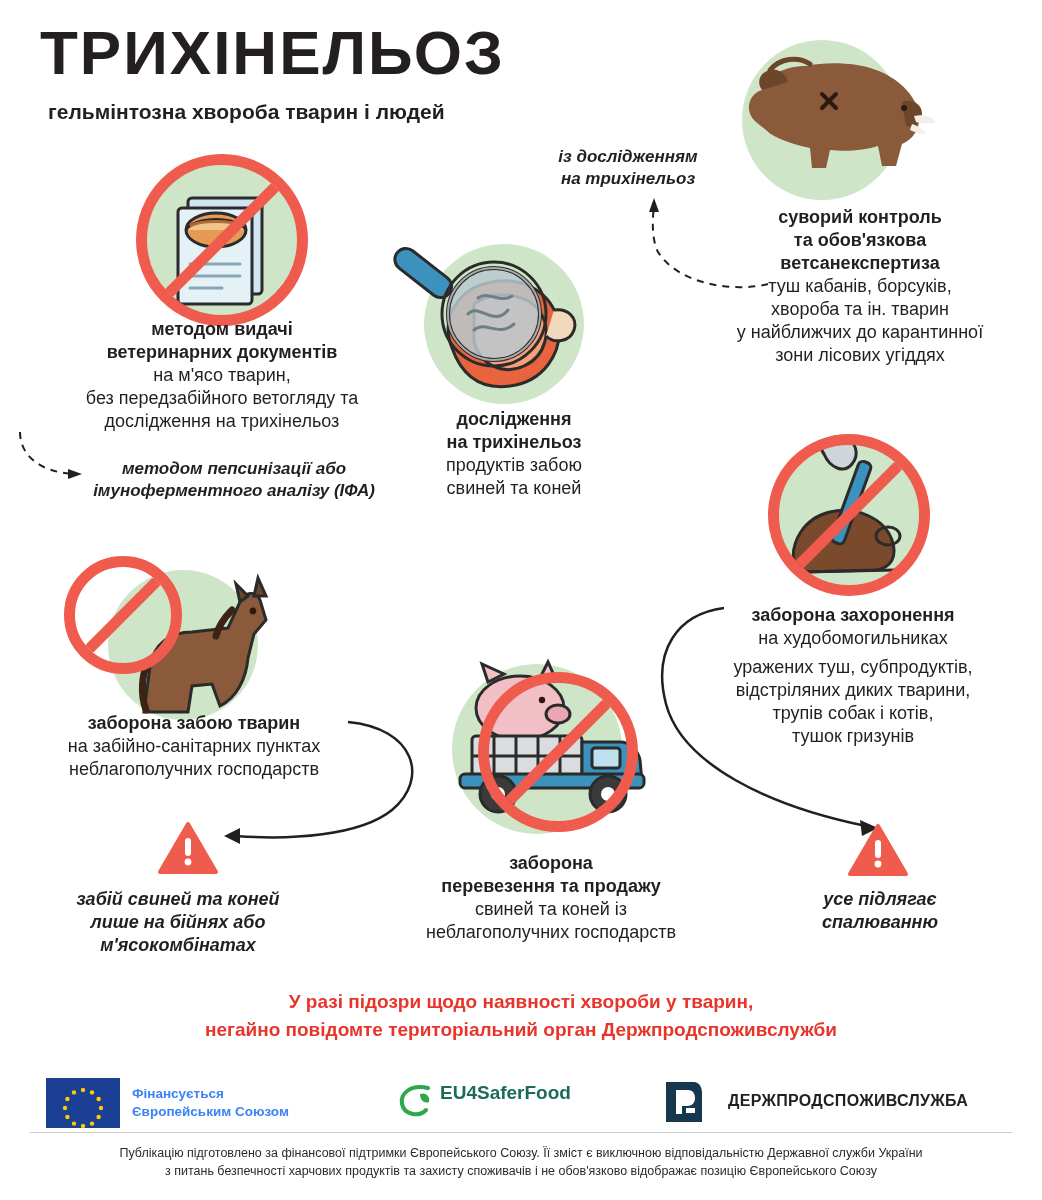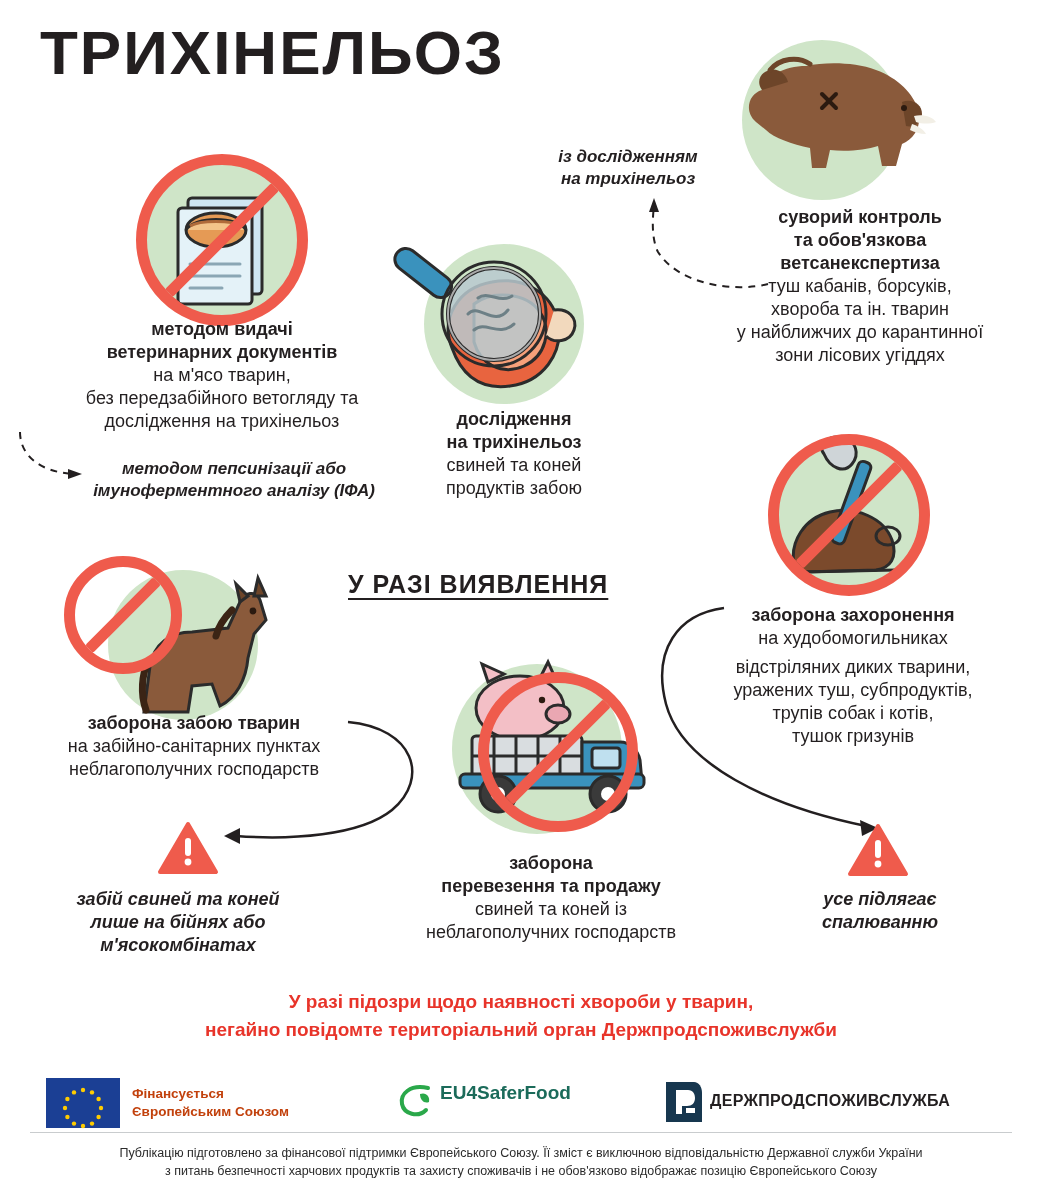--- a/index.html
+++ b/index.html
@@ -93,31 +93,32 @@
     background: #c9ccce;
   }
   .disclaimer {
     position: absolute;
     left: 30px; right: 30px;
     text-align: center;
     font-size: 12.5px;
     color: #2b2b2b;
     line-height: 1.45;
   }
-  .logo-label { font-size: 13.5px; font-weight: 700; color: #c2410c; line-height:1.3; }
+  .logo-label { font-size: 13.5px; font-weight: 700; color: #3b82f6; line-height:1.3; }
   .dps-label { font-size: 16px; font-weight: 800; letter-spacing: .3px; color:#231f20; }
 
   svg { display: block; overflow: visible; }
 </style>
 </head>
 <body>
 
 <div class="poster">
 
   <div class="title">ТРИХІНЕЛЬОЗ</div>
+  <div class="subtitle">гельмінтозна хвороба тварин і людей</div>
 
   <div class="circ" style="left:742px; top:40px; width:160px; height:160px;"></div>
   <div style="position:absolute; left:726px; top:42px; width:220px; height:140px;">
     <svg width="220" height="140" viewBox="0 0 220 140">
       <path d="M30 80 C18 70 22 52 36 48 C40 34 58 24 80 24 C100 20 128 20 150 28 C172 36 188 52 192 68 C196 82 190 96 176 102 L170 124 L156 124 L152 104 C140 108 120 110 104 108 L100 126 L86 126 L84 106 C66 102 48 96 40 88 Z" fill="#8a5a3b"></path>
       <path d="M36 48 C30 40 34 30 44 28 C52 26 60 32 62 40 Z" fill="#6d4529"></path>
       <path d="M176 60 C186 56 196 62 196 72 C196 80 188 86 180 84 Z" fill="#6d4529"></path>
       <path d="M188 74 C196 72 206 74 210 80 C204 82 196 82 190 80 Z" fill="#f2efe6"></path>
       <path d="M186 82 C192 84 198 88 200 92 C194 92 188 90 184 88 Z" fill="#f2efe6"></path>
       <circle cx="178" cy="66" r="3" fill="#2b1a10"></circle>
@@ -202,37 +203,36 @@
       </g>
       <circle cx="112" cy="96" r="46" fill="none" stroke="#ffffff" stroke-width="2" stroke-opacity="0.6"></circle>
       <rect x="22" y="26" width="66" height="22" rx="11" transform="rotate(38 22 26)" fill="#3a92bd" stroke="#2b2b2b" stroke-width="3"></rect>
       <circle cx="112" cy="96" r="52" fill="none" stroke="#2b2b2b" stroke-width="3"></circle>
     </svg>
   </div>
 
   <div class="block fs18" style="left:404px; top:408px; width:220px;">
     <div class="b">дослідження</div>
     <div class="b">на трихінельоз</div>
+    <div class="n">продуктів забою</div>
     <div class="n">свиней та коней</div>
-    <div class="n">продуктів забою</div>
   </div>
 
   <div class="circ" style="left:774px; top:440px; width:150px; height:150px;"></div>
   <div style="position:absolute; left:764px; top:432px; width:170px; height:170px;">
     <svg width="170" height="170" viewBox="0 0 170 170">
       <path d="M30 132 C26 110 40 86 66 80 C92 74 120 86 128 108 C134 126 126 136 112 138 L40 140 Z" fill="#7b4a2c" stroke="#2b2b2b" stroke-width="3"></path>
       <path d="M40 140 L132 138" stroke="#2b2b2b" stroke-width="3"></path>
       <rect x="96" y="28" width="13" height="86" rx="5" transform="rotate(20 96 28)" fill="#3a92bd" stroke="#2b2b2b" stroke-width="3"></rect>
       <path d="M60 22 C52 12 66 2 80 6 C92 9 96 22 88 32 C80 42 66 36 60 22 Z" fill="#cfd5d8" stroke="#2b2b2b" stroke-width="3"></path>
       <ellipse cx="124" cy="104" rx="12" ry="9" fill="none" stroke="#2b2b2b" stroke-width="3"></ellipse>
     </svg>
   </div>
   <div class="ban" style="left:768px; top:434px; width:162px; height:162px;"></div>
 
-  <div class="section-head" style="left:348px; top:570px;">У РАЗІ ВИЯВЛЕННЯ</div>
 
   <div class="circ" style="left:108px; top:570px; width:150px; height:150px;"></div>
   <div style="position:absolute; left:108px; top:562px; width:190px; height:170px;">
     <svg width="190" height="170" viewBox="0 0 190 170">
       <path d="M36 150 L42 104 C46 82 62 70 84 70 L120 66 L132 40 C136 30 148 28 152 38 L158 58 L146 72 L140 96 C138 118 128 136 112 144 L104 122 L84 124 L80 150 Z" fill="#8a5a3b" stroke="#2b2b2b" stroke-width="3"></path>
       <path d="M132 40 L128 22 L140 34 Z" fill="#6d4529" stroke="#2b2b2b" stroke-width="3"></path>
       <path d="M146 34 L150 16 L158 34 Z" fill="#6d4529" stroke="#2b2b2b" stroke-width="3"></path>
       <path d="M124 48 C116 56 110 66 108 74" stroke="#3b2415" stroke-width="7" fill="none" stroke-linecap="round"></path>
       <circle cx="145" cy="49" r="3.4" fill="#2b1a10"></circle>
       <path d="M40 100 C34 112 32 132 38 148" stroke="#3b2415" stroke-width="7" fill="none" stroke-linecap="round"></path>
@@ -298,22 +298,22 @@
     <div class="b">заборона</div>
     <div class="b">перевезення та продажу</div>
     <div class="n">свиней та коней із</div>
     <div class="n">неблагополучних господарств</div>
   </div>
 
   <div class="block fs18" style="left:688px; top:604px; width:330px;">
     <div class="b">заборона захоронення</div>
     <div class="n">на худобомогильниках</div>
     <div style="height:6px"></div>
+    <div class="n">уражених туш, субпродуктів,</div>
     <div class="n">відстріляних диких тварини,</div>
-    <div class="n">уражених туш, субпродуктів,</div>
     <div class="n">трупів собак і котів,</div>
     <div class="n">тушок гризунів</div>
   </div>
 
   <div style="position:absolute; left:648px; top:600px; width:250px; height:250px;">
     <svg width="250" height="250" viewBox="0 0 250 250">
       <path d="M76 8 C30 14 4 50 18 104 C34 164 120 206 218 226" stroke="#231f20" stroke-width="2.5" fill="none"></path>
       <path d="M230 228 L212 220 L214 236 Z" fill="#231f20"></path>
     </svg>
   </div>
@@ -361,21 +361,21 @@
   </div>
 
   <div style="position:absolute; left:398px; top:1082px; display:flex; align-items:flex-start; gap:8px;">
     <svg width="34" height="36" viewBox="0 0 34 36">
       <path d="M30 6 C12 2 2 12 4 22 C6 32 20 36 28 28" fill="none" stroke="#2aa84a" stroke-width="4" stroke-linecap="round"></path>
       <path d="M22 12 C28 10 32 14 31 20 C26 22 22 18 22 12 Z" fill="#2aa84a"></path>
     </svg>
     <div style="font-size:19px; font-weight:800; color:#1b6b5a;">EU4SaferFood</div>
   </div>
 
-  <div style="position:absolute; left:664px; top:1080px; display:flex; align-items:center; gap:8px;">
+  <div style="position:absolute; left:664px; top:1080px; display:flex; align-items:center; gap:26px;">
     <svg width="38" height="42" viewBox="0 0 38 42">
       <path d="M2 2 L30 2 C35 2 38 7 38 13 L38 42 L2 42 Z" fill="#17374f"></path>
       <path d="M12 10 L24 10 C29 10 31 14 31 18 C31 23 28 26 23 26 L18 26 L18 34 L12 34 Z" fill="#ffffff"></path>
       <rect x="22" y="28" width="9" height="5" fill="#ffffff"></rect>
     </svg>
     <div class="dps-label">ДЕРЖПРОДСПОЖИВСЛУЖБА</div>
   </div>
 
   <div class="footer-line" style="top:1132px;"></div>
   <div class="disclaimer" style="top:1144px;">

